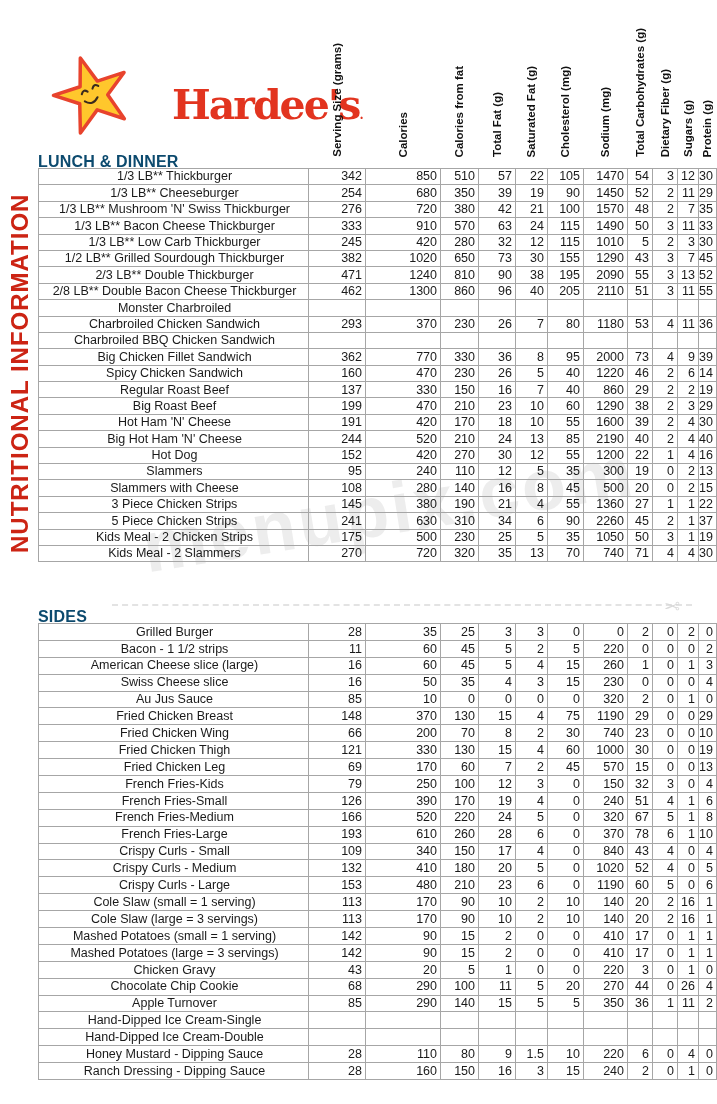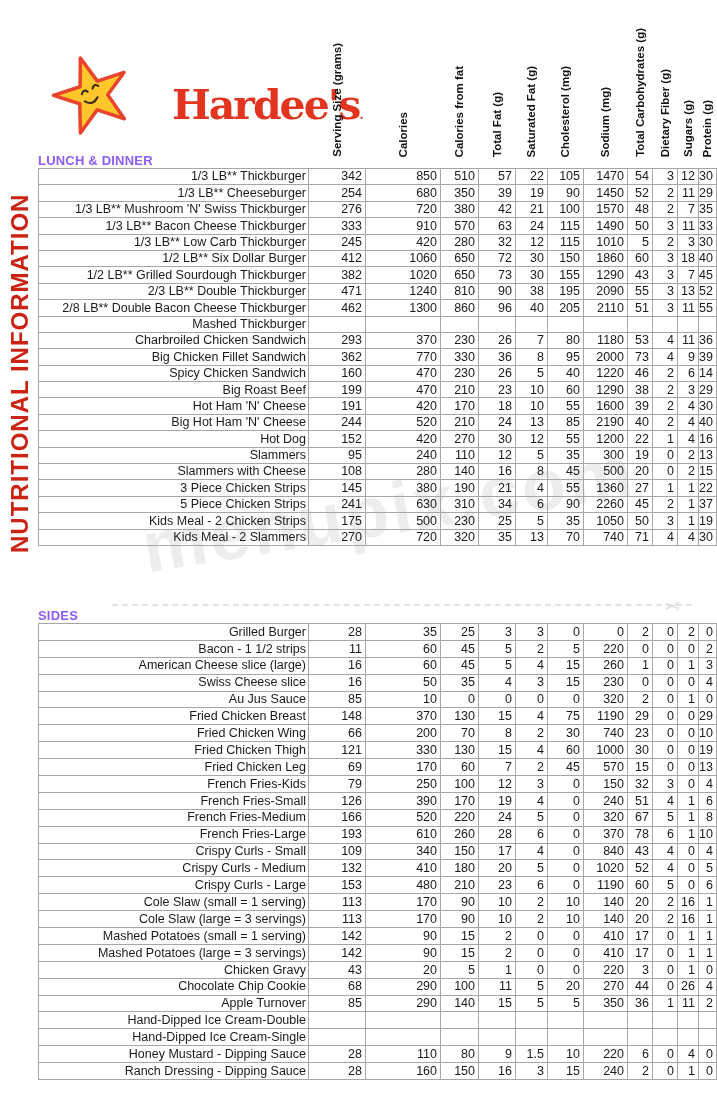--- a/index.html
+++ b/index.html
@@ -53,30 +53,30 @@
   }
   .cutline .scissors {
     position:absolute; right:12px; top:-11px; font-size:19px; color:#d9d9d9;
     transform:scaleX(-1); background:transparent;
   }
 
   
   .section { position:absolute; left:38px; width:679px; z-index:1; }
   .sec-lunch { top:153px; }
   .sec-sides { top:608px; }
-  .sec-title { font-weight:bold; font-size:13px; color:#8b5cf6; height:15px; letter-spacing:0.2px; }
+  .sec-title { font-weight:bold; font-size:16px; color:#0c4a6e; height:15px; letter-spacing:0.2px; }
   table.nutri { border-collapse:collapse; table-layout:fixed; width:679px; }
   table.nutri col.cname { width:270px; }
   table.nutri td {
     border:1px solid #a6a6a6; font-size:12.5px; line-height:1;
     vertical-align:middle; overflow:hidden; white-space:nowrap;
   }
   .t1 td { height:16.4px; }
   .t2 td { height:16.9px; }
-  td.name { text-align:right; padding:0 2px 0 4px; }
+  td.name { text-align:center; padding:0 2px 0 4px; }
   td.num  { text-align:right; padding:0 3px 0 0; }
 </style>
 </head>
 <body>
 
 <div class="page">
 
   <div class="logo">
     <svg viewBox="0 0 120 126" aria-hidden="true">
       <g transform="rotate(-18 60 60)">
@@ -214,34 +214,20 @@
             <td class="num">32</td>
             <td class="num">12</td>
             <td class="num">115</td>
             <td class="num">1010</td>
             <td class="num">5</td>
             <td class="num">2</td>
             <td class="num">3</td>
             <td class="num">30</td>
           </tr>
           <tr>
-            <td class="name">1/2 LB** Six Dollar Burger</td>
-            <td class="num">412</td>
-            <td class="num">1060</td>
-            <td class="num">650</td>
-            <td class="num">72</td>
-            <td class="num">30</td>
-            <td class="num">150</td>
-            <td class="num">1860</td>
-            <td class="num">60</td>
-            <td class="num">3</td>
-            <td class="num">18</td>
-            <td class="num">40</td>
-          </tr>
-          <tr>
             <td class="name">1/2 LB** Grilled Sourdough Thickburger</td>
             <td class="num">382</td>
             <td class="num">1020</td>
             <td class="num">650</td>
             <td class="num">73</td>
             <td class="num">30</td>
             <td class="num">155</td>
             <td class="num">1290</td>
             <td class="num">43</td>
             <td class="num">3</td>
@@ -270,21 +256,21 @@
             <td class="num">96</td>
             <td class="num">40</td>
             <td class="num">205</td>
             <td class="num">2110</td>
             <td class="num">51</td>
             <td class="num">3</td>
             <td class="num">11</td>
             <td class="num">55</td>
           </tr>
           <tr>
-            <td class="name">Mashed Thickburger</td>
+            <td class="name">Monster Charbroiled</td>
             <td class="num"></td>
             <td class="num"></td>
             <td class="num"></td>
             <td class="num"></td>
             <td class="num"></td>
             <td class="num"></td>
             <td class="num"></td>
             <td class="num"></td>
             <td class="num"></td>
             <td class="num"></td>
@@ -298,20 +284,34 @@
             <td class="num">26</td>
             <td class="num">7</td>
             <td class="num">80</td>
             <td class="num">1180</td>
             <td class="num">53</td>
             <td class="num">4</td>
             <td class="num">11</td>
             <td class="num">36</td>
           </tr>
           <tr>
+            <td class="name">Charbroiled BBQ Chicken Sandwich</td>
+            <td class="num"></td>
+            <td class="num"></td>
+            <td class="num"></td>
+            <td class="num"></td>
+            <td class="num"></td>
+            <td class="num"></td>
+            <td class="num"></td>
+            <td class="num"></td>
+            <td class="num"></td>
+            <td class="num"></td>
+            <td class="num"></td>
+          </tr>
+          <tr>
             <td class="name">Big Chicken Fillet Sandwich</td>
             <td class="num">362</td>
             <td class="num">770</td>
             <td class="num">330</td>
             <td class="num">36</td>
             <td class="num">8</td>
             <td class="num">95</td>
             <td class="num">2000</td>
             <td class="num">73</td>
             <td class="num">4</td>
@@ -324,20 +324,34 @@
             <td class="num">470</td>
             <td class="num">230</td>
             <td class="num">26</td>
             <td class="num">5</td>
             <td class="num">40</td>
             <td class="num">1220</td>
             <td class="num">46</td>
             <td class="num">2</td>
             <td class="num">6</td>
             <td class="num">14</td>
+          </tr>
+          <tr>
+            <td class="name">Regular Roast Beef</td>
+            <td class="num">137</td>
+            <td class="num">330</td>
+            <td class="num">150</td>
+            <td class="num">16</td>
+            <td class="num">7</td>
+            <td class="num">40</td>
+            <td class="num">860</td>
+            <td class="num">29</td>
+            <td class="num">2</td>
+            <td class="num">2</td>
+            <td class="num">19</td>
           </tr>
           <tr>
             <td class="name">Big Roast Beef</td>
             <td class="num">199</td>
             <td class="num">470</td>
             <td class="num">210</td>
             <td class="num">23</td>
             <td class="num">10</td>
             <td class="num">60</td>
             <td class="num">1290</td>
@@ -810,35 +824,35 @@
             <td class="num">15</td>
             <td class="num">5</td>
             <td class="num">5</td>
             <td class="num">350</td>
             <td class="num">36</td>
             <td class="num">1</td>
             <td class="num">11</td>
             <td class="num">2</td>
           </tr>
           <tr>
+            <td class="name">Hand-Dipped Ice Cream-Single</td>
+            <td class="num"></td>
+            <td class="num"></td>
+            <td class="num"></td>
+            <td class="num"></td>
+            <td class="num"></td>
+            <td class="num"></td>
+            <td class="num"></td>
+            <td class="num"></td>
+            <td class="num"></td>
+            <td class="num"></td>
+            <td class="num"></td>
+          </tr>
+          <tr>
             <td class="name">Hand-Dipped Ice Cream-Double</td>
-            <td class="num"></td>
-            <td class="num"></td>
-            <td class="num"></td>
-            <td class="num"></td>
-            <td class="num"></td>
-            <td class="num"></td>
-            <td class="num"></td>
-            <td class="num"></td>
-            <td class="num"></td>
-            <td class="num"></td>
-            <td class="num"></td>
-          </tr>
-          <tr>
-            <td class="name">Hand-Dipped Ice Cream-Single</td>
             <td class="num"></td>
             <td class="num"></td>
             <td class="num"></td>
             <td class="num"></td>
             <td class="num"></td>
             <td class="num"></td>
             <td class="num"></td>
             <td class="num"></td>
             <td class="num"></td>
             <td class="num"></td>

